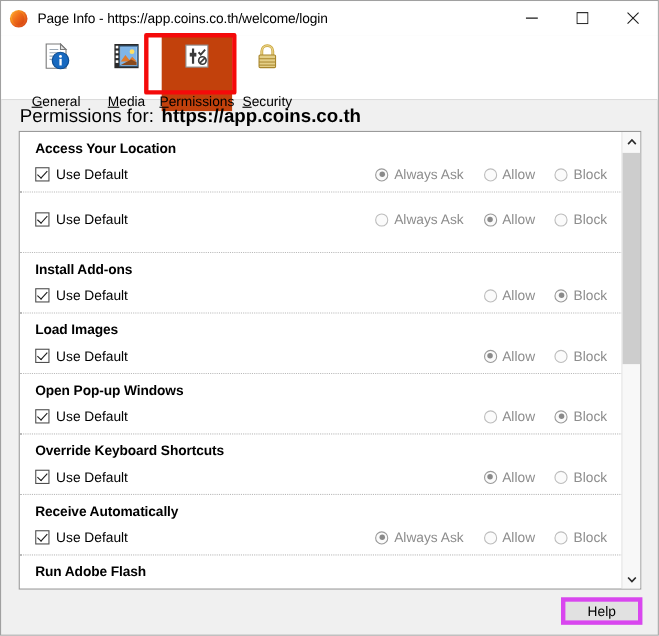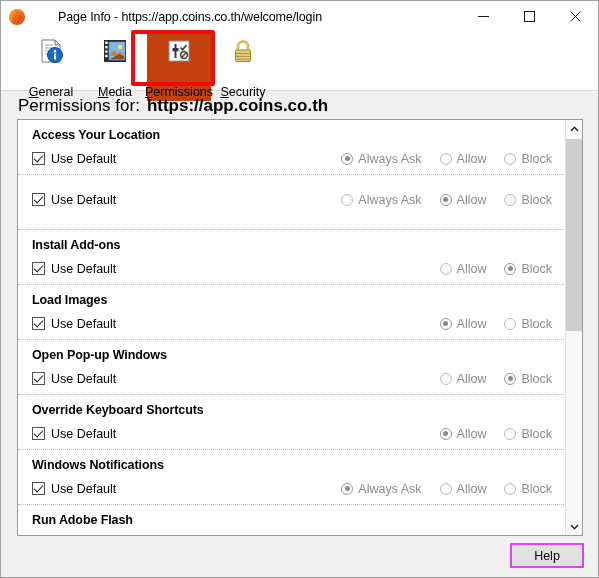--- a/index.html
+++ b/index.html
@@ -24,21 +24,20 @@
 
   
   .titlebar {
     position: absolute;
     top: 0; left: 0;
     width: 597px;
     height: 31px;
     background: #ffffff;
     display: flex;
     align-items: center;
-    gap: 24px;
   }
   .fx-icon {
     width: 16px; height: 16px;
     margin-left: 8px;
     border-radius: 50%;
     flex: 0 0 auto;
     position: relative;
     background: radial-gradient(circle at 35% 35%, #ffd24a 0%, #f5921e 38%, #e55b1c 62%, #c2360f 100%);
     overflow: hidden;
   }
@@ -257,21 +256,21 @@
     height: 192px;
     background: #cdcdcd;
   }
 
   
   .helpbtn {
     position: absolute;
     left: 509px; top: 542px;
     width: 74px; height: 25px;
     background: #e1e1e1;
-    border: 2px solid #d946ef;
+    border: 4px solid #d946ef;
     font-size: 12.5px;
     color: #000000;
     display: flex;
     align-items: center;
     justify-content: center;
     cursor: default;
     font-family: "Liberation Sans", sans-serif;
   }
 </style>
 </head>
@@ -502,21 +501,21 @@
                 <span class="rlabel">Allow</span>
               </label>
               <label class="radio">
                 <span class="rdot"></span>
                 <span class="rlabel">Block</span>
               </label>
             </div>
           </div>
         </div>
         <div class="permrow">
-          <div class="rowtitle">Windows Notifications</div>
+          <div class="rowtitle">Receive Automatically</div>
           <div class="rowbody">
             <label class="chk">
               <span class="chkbox"></span>
               <span class="chklabel">Use Default</span>
             </label>
             <div class="radios">
               <label class="radio on">
                 <span class="rdot"></span>
                 <span class="rlabel">Always Ask</span>
               </label>

